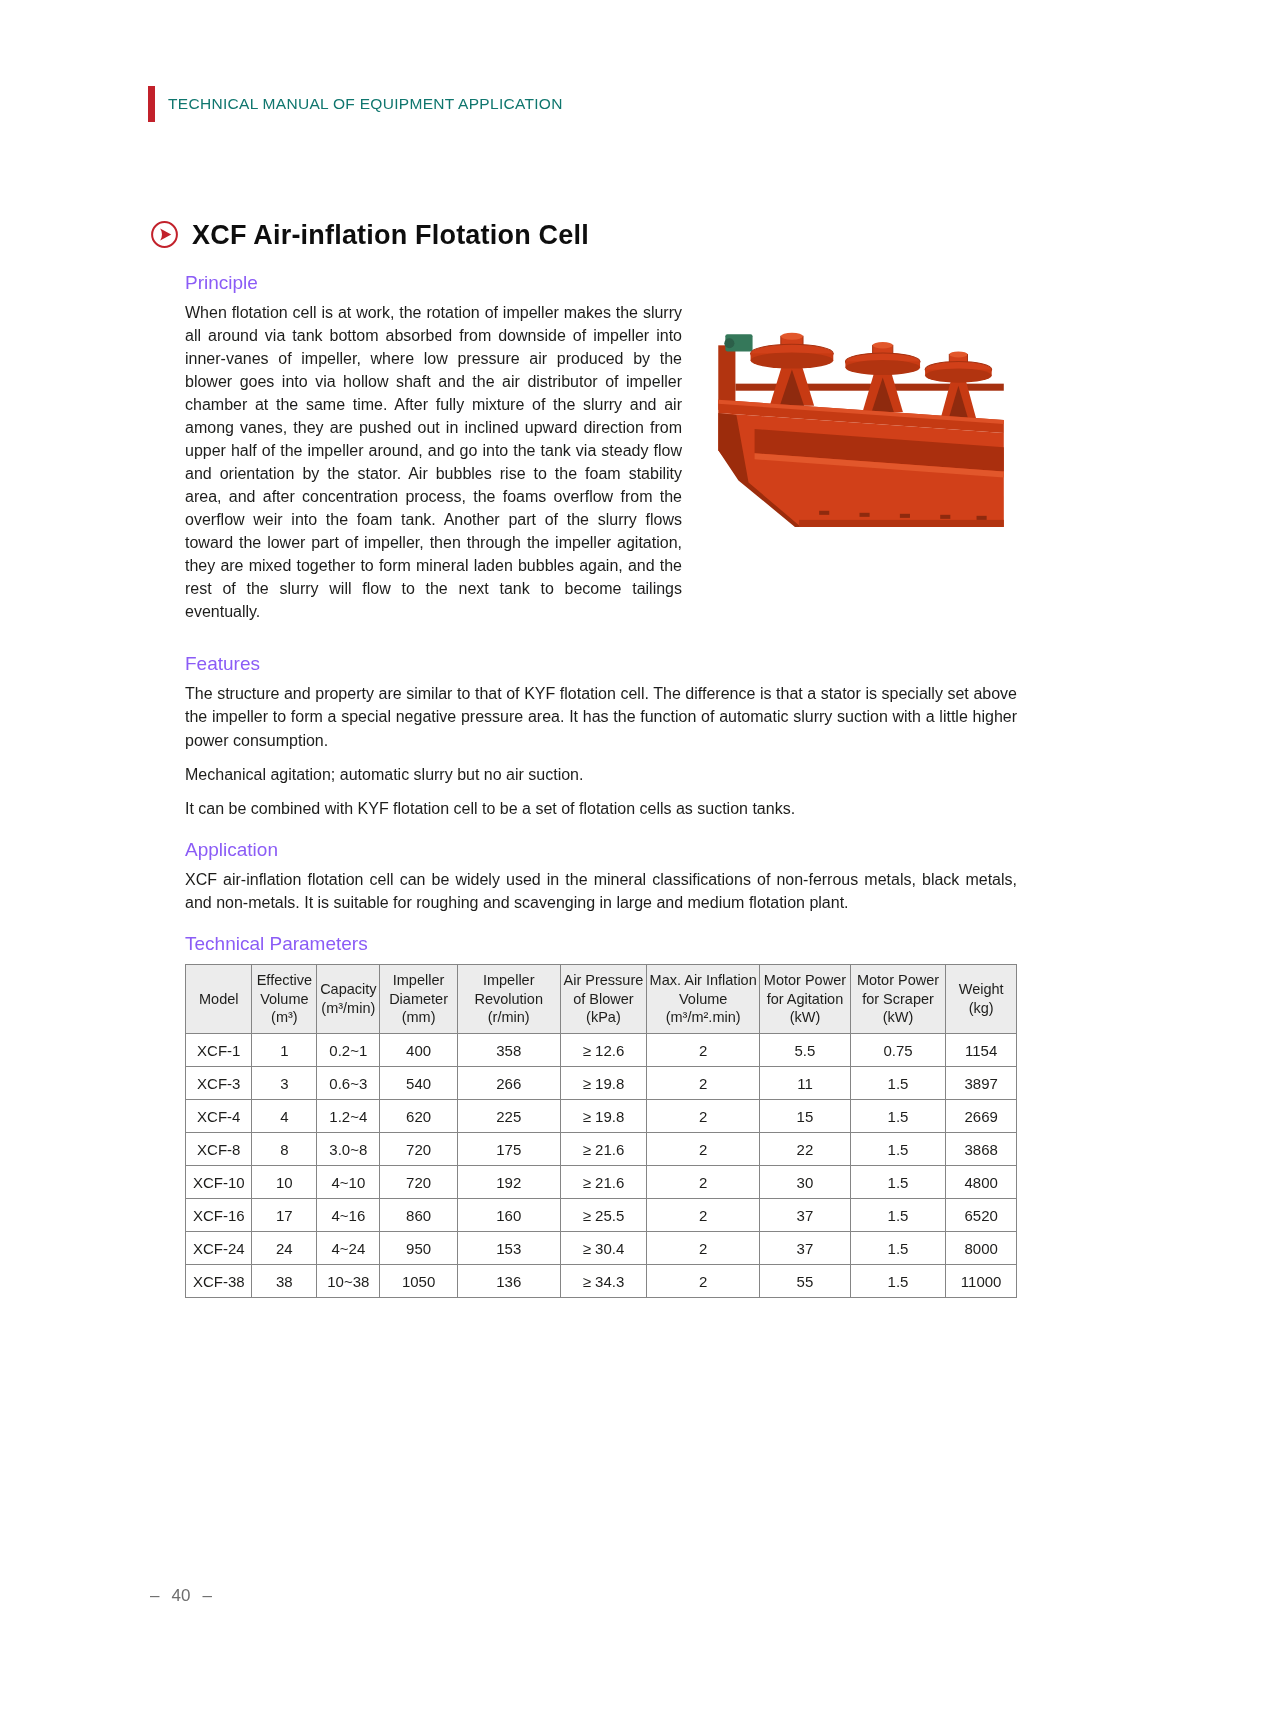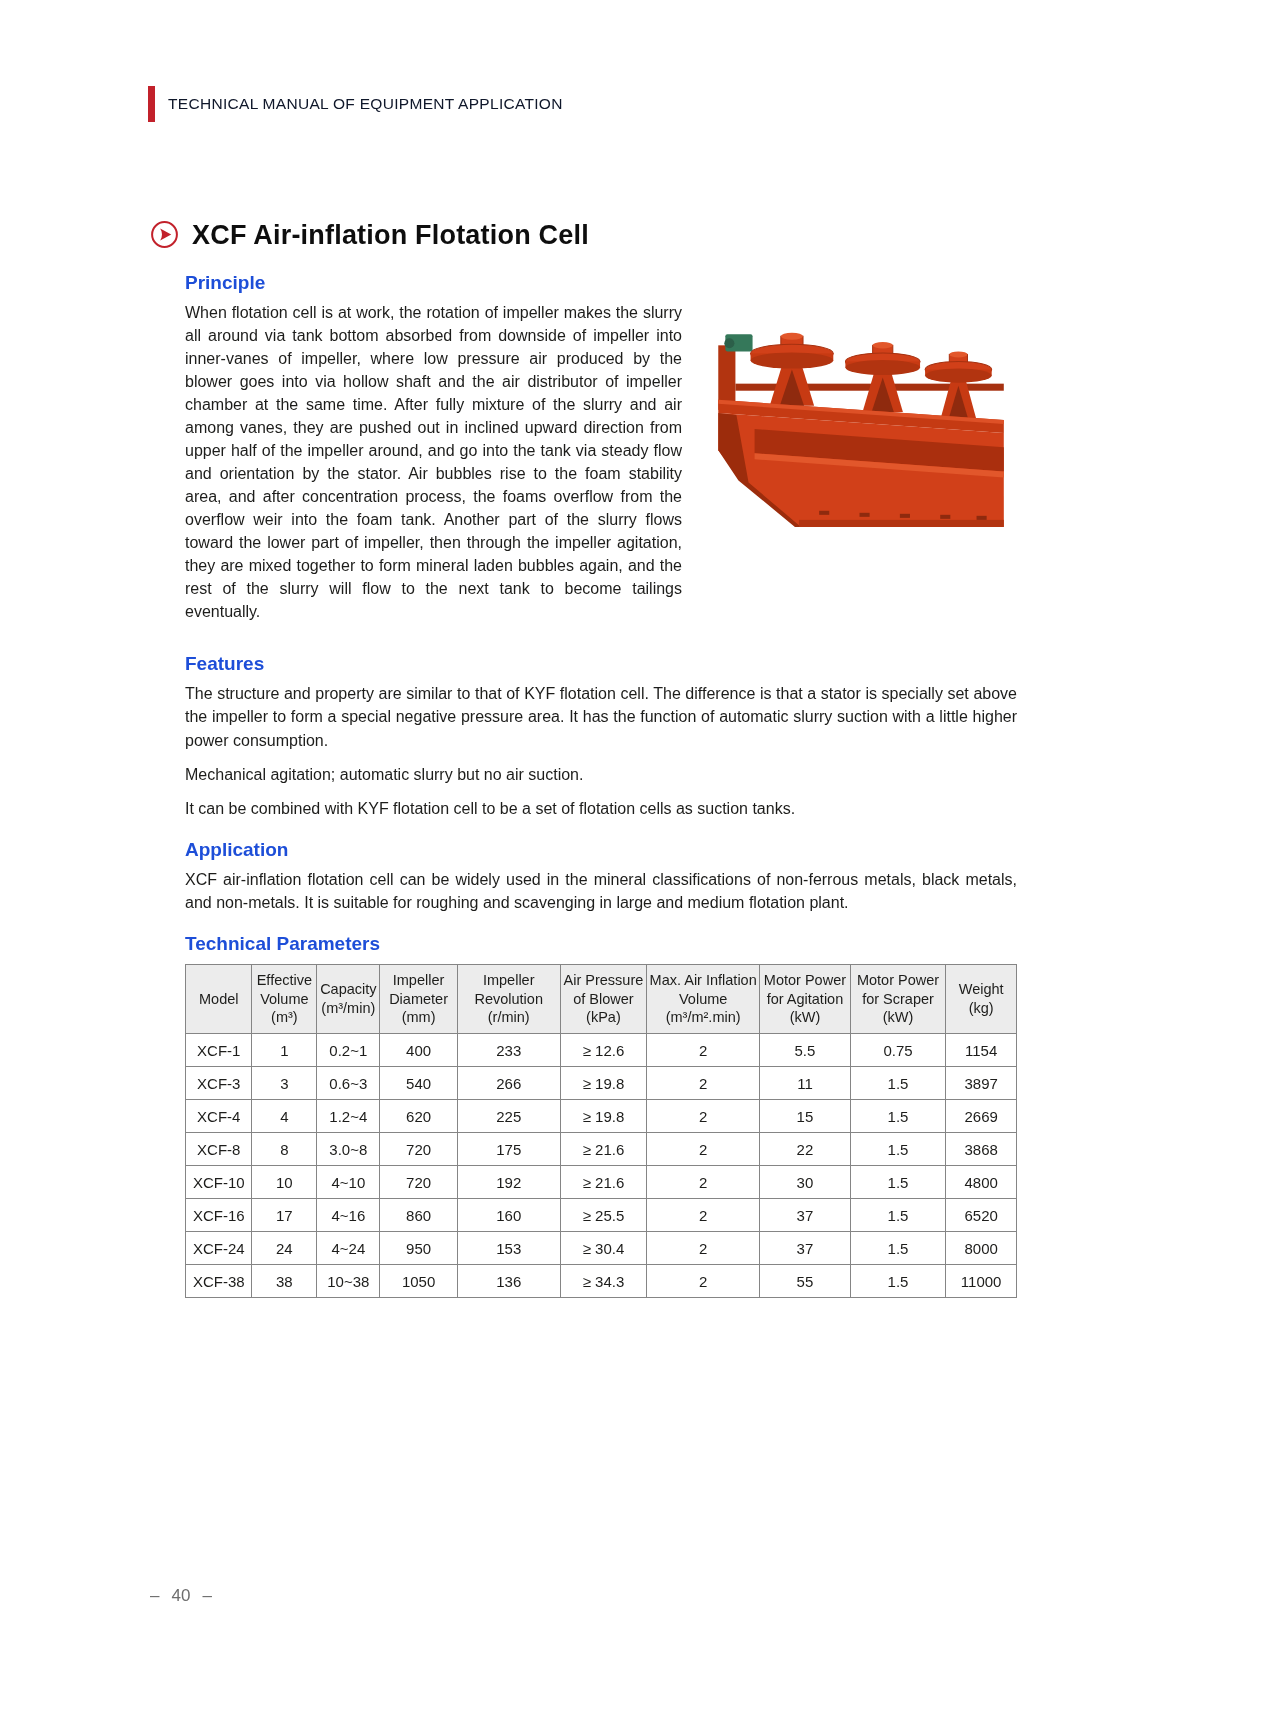--- a/index.html
+++ b/index.html
@@ -7,30 +7,30 @@
     position:relative;
     width:1276px;height:1719px;
     background:#ffffff;
     font-family:"Liberation Sans", sans-serif;
     color:#1d1d1b;
     overflow:hidden;
   }
   
   .doc-header{position:absolute;top:86px;left:148px;display:flex;align-items:center;gap:13px;}
   .red-bar{width:7px;height:36px;}
-  .doc-header-title{font-size:15.5px;color:#0f172a;letter-spacing:.3px;}
+  .doc-header-title{font-size:15.5px;color:#0f766e;letter-spacing:.3px;}
 
   
   .title-row{position:absolute;top:220px;left:150px;display:flex;gap:13px;}
   .title-icon{width:29px;height:29px;flex:0 0 auto;}
   .page-title{font-size:27px;font-weight:bold;color:#0e0e0e;margin:0;letter-spacing:.2px;}
 
   
   .content{position:absolute;top:272px;left:185px;width:832px;}
-  h2.section-heading{font-size:19px;font-weight:bold;color:#1d4ed8;margin:19px 0 7px 0;}
+  h2.section-heading{font-size:19px;font-weight:normal;color:#8b5cf6;margin:19px 0 7px 0;}
   h2.section-heading:first-child{margin-top:0;}
   p.body-text{font-size:16px;line-height:1.44;text-align:justify;margin:0 0 11px 0;}
 
   .principle-flex{display:flex;gap:24px;align-items:flex-start;}
   .principle-text{width:497px;flex:0 0 auto;}
   .image-wrap{width:303px;flex:0 0 auto;margin-top:8px;}
   .image-wrap svg{display:block;width:303px;height:226px;}
 
   
   table.params{width:100%;border-collapse:collapse;margin-top:9px;table-layout:fixed;}
@@ -181,21 +181,21 @@
             <th>Weight
 (kg)</th>
           </tr>
       </thead>
       <tbody>
           <tr>
             <td>XCF-1</td>
             <td>1</td>
             <td>0.2~1</td>
             <td>400</td>
-            <td>233</td>
+            <td>358</td>
             <td>≥ 12.6</td>
             <td>2</td>
             <td>5.5</td>
             <td>0.75</td>
             <td>1154</td>
           </tr>
           <tr>
             <td>XCF-3</td>
             <td>3</td>
             <td>0.6~3</td>

